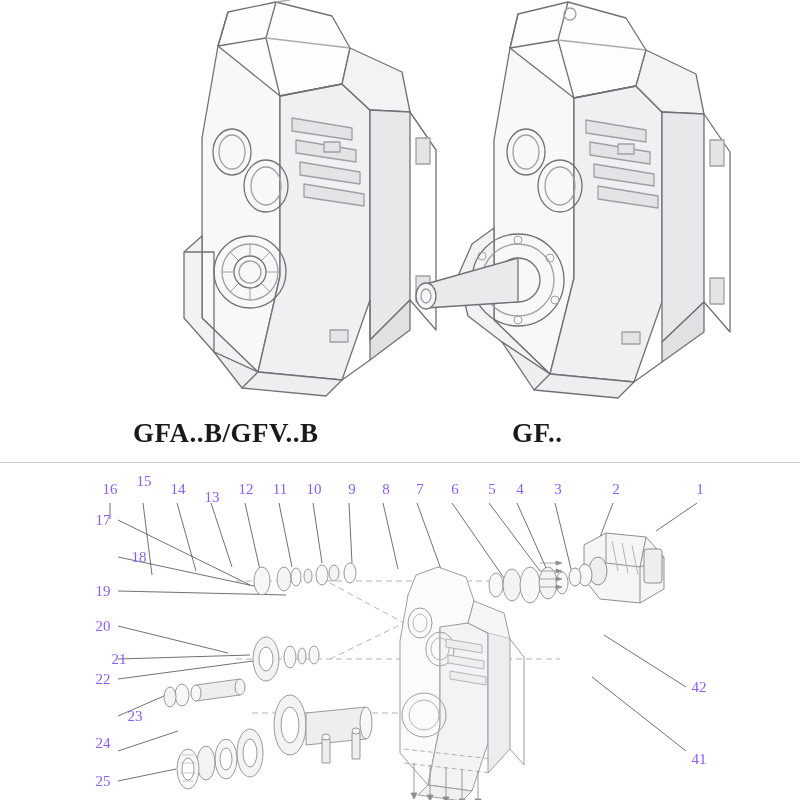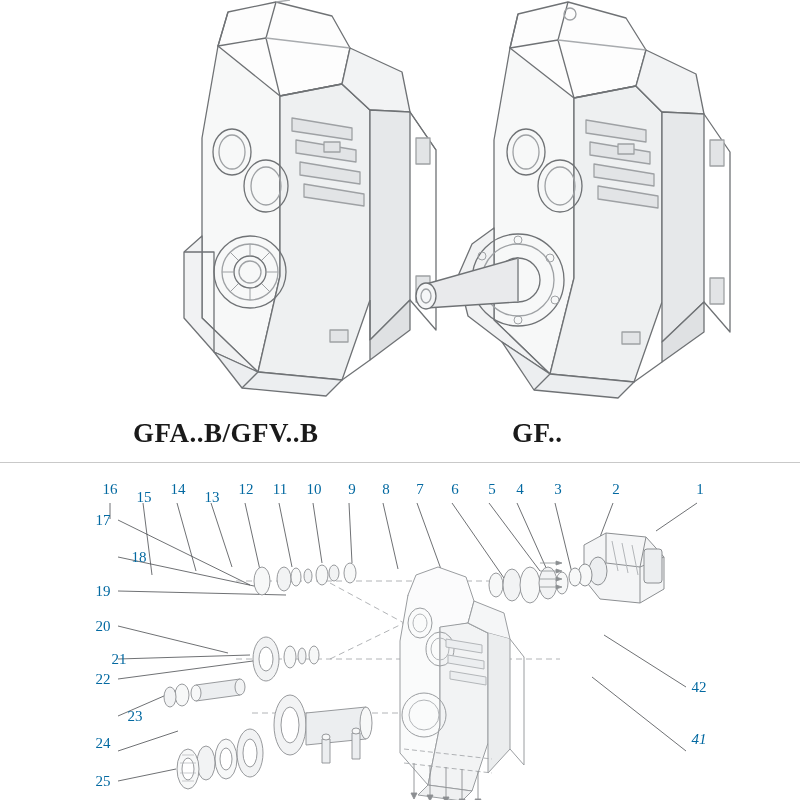--- a/index.html
+++ b/index.html
@@ -45,21 +45,21 @@
   #caption-right { left: 512px; top: 418px; }
 
   
   #bottom-area {
     left: 0; top: 463px; width: 800px; height: 337px;
   }
   .lbl {
     position: absolute;
     font-family: "Liberation Serif", serif;
     font-size: 15px;
-    color: #0369a1;
+    color: #8b5cf6;
     white-space: nowrap;
     text-align: center;
     width: 22px;
   }
   svg { display: block; }
 </style>
 </head>
 <body>
 
 <div id="page">
@@ -351,21 +351,21 @@
           <path d="M322 276 L330 276 L330 300 L322 300 Z" fill="#eceef0"></path>
           <ellipse cx="326" cy="274" rx="4" ry="3" fill="#f7f8f8"></ellipse>
           <path d="M352 270 L360 270 L360 296 L352 296 Z" fill="#eceef0"></path>
           <ellipse cx="356" cy="268" rx="4" ry="3" fill="#f7f8f8"></ellipse>
         </g>
 
       </g>
     </svg>
 
     <div class="lbl" style="left:99px;  top:18px;">16</div>
-    <div class="lbl" style="left:133px; top:26px;">15</div>
+    <div class="lbl" style="left:133px; top:10px;">15</div>
     <div class="lbl" style="left:167px; top:18px;">14</div>
     <div class="lbl" style="left:201px; top:18px;margin-top:8px;">13</div>
     <div class="lbl" style="left:235px; top:18px;">12</div>
     <div class="lbl" style="left:269px; top:18px;">11</div>
     <div class="lbl" style="left:303px; top:18px;">10</div>
     <div class="lbl" style="left:341px; top:18px;">9</div>
     <div class="lbl" style="left:375px; top:18px;">8</div>
     <div class="lbl" style="left:409px; top:18px;">7</div>
     <div class="lbl" style="left:444px; top:18px;">6</div>
     <div class="lbl" style="left:481px; top:18px;">5</div>
@@ -378,16 +378,16 @@
     <div class="lbl" style="left:92px; top:86px;margin-left:36px;">18</div>
     <div class="lbl" style="left:92px; top:120px;">19</div>
     <div class="lbl" style="left:92px; top:155px;">20</div>
     <div class="lbl" style="left:108px; top:188px;">21</div>
     <div class="lbl" style="left:92px; top:208px;">22</div>
     <div class="lbl" style="left:92px; top:245px;margin-left:32px;">23</div>
     <div class="lbl" style="left:92px; top:272px;">24</div>
     <div class="lbl" style="left:92px; top:310px;">25</div>
 
     <div class="lbl" style="left:688px; top:216px;">42</div>
-    <div class="lbl" style="left:688px; top:268px;font-style:italic;">41</div>
+    <div class="lbl" style="left:688px; top:288px;">41</div>
 
   </div>
 </div>
 
 </body></html>

